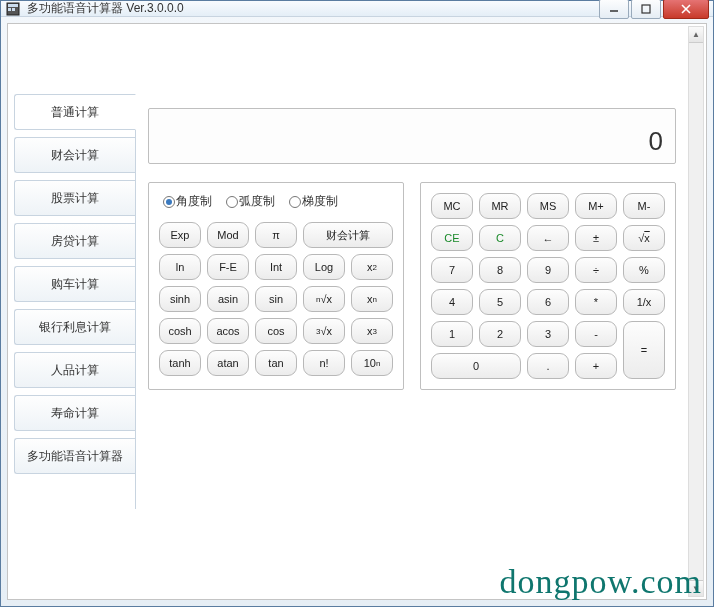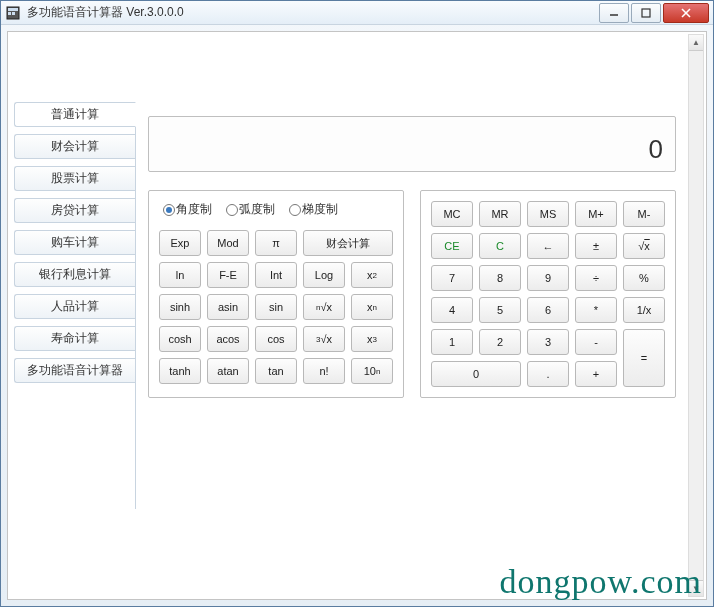--- a/index.html
+++ b/index.html
@@ -1,34 +1,34 @@
 <!DOCTYPE html>
 <html><head>
 <meta charset="utf-8">
 <style>
   * { box-sizing: border-box; margin: 0; padding: 0; font-family: "Microsoft YaHei", "SimSun", Arial, sans-serif; }
   body { background: #e8e8e8; width: 714px; height: 607px; overflow: hidden; position: relative; }
   
   .window { width: 714px; height: 607px; background: linear-gradient(#f3f7fb, #e6eef5); border: 1px solid #5a7ca0; display: flex; flex-direction: column; }
   
-  .titlebar { height: 24px; background: linear-gradient(#f8fbfe, #e4eef7); display: flex; align-items: center; padding: 0 4px; border-bottom: 1px solid #c8d4e0; }
+  .titlebar { height: 16px; background: linear-gradient(#f8fbfe, #e4eef7); display: flex; align-items: center; padding: 0 4px; border-bottom: 1px solid #c8d4e0; }
   .titlebar-icon { width: 16px; height: 16px; margin-right: 6px; display:flex; align-items:center; justify-content:center; }
   .titlebar-title { font-size: 12px; color: #333; flex: 1; }
   .titlebar-btns { display: flex; gap: 0; }
   .tbtn { width: 30px; height: 20px; border: 1px solid #9ab; background: linear-gradient(#fcfdfe,#e5edf4); font-size: 11px; display:flex; align-items:center; justify-content:center; color:#444; border-radius:2px; margin-left:2px;}
   .tbtn.close { width: 46px; background: linear-gradient(#e57373,#c83a2a); color:#fff; border-color:#a02a1a;}
   
   .client { flex:1; padding: 6px; display:flex; overflow:hidden; }
   .inner-frame { flex:1; background:#fff; border:1px solid #c4c4c4; position:relative; display:flex; overflow:hidden;}
   .scrollbar { position:absolute; right:2px; top:2px; bottom:2px; width:16px; background:#f0f0f0; border:1px solid #ddd;}
   .scroll-arrow {height:16px; background:linear-gradient(#fafafa,#e5e5e5); border-bottom:1px solid #ccc; display:flex;align-items:center;justify-content:center;font-size:8px;color:#666;}
   .scroll-arrow.bot{border-bottom:none;border-top:1px solid #ccc;position:absolute;bottom:0;left:0;right:0;}
   
   .tabs-area { width:143px; padding-top:70px; padding-left:6px; }
-  .tab { height:25px; background:linear-gradient(#fefefe,#eef3f7); border:1px solid #c8d4e0; border-right:none; margin-bottom:7px; display:flex; align-items:center; justify-content:center; font-size:12px; color:#333; border-radius:3px 0 0 3px; cursor:pointer; padding:0 0; text-align:center; }
+  .tab { height:36px; background:linear-gradient(#fefefe,#eef3f7); border:1px solid #c8d4e0; border-right:none; margin-bottom:7px; display:flex; align-items:center; justify-content:center; font-size:12px; color:#333; border-radius:3px 0 0 3px; cursor:pointer; padding:0 0; text-align:center; }
   .tab.active { background:#fff; border-right:1px solid #fff; position:relative; z-index:2; margin-right:-1px;}
   
   .content-area { flex:1; background:#fff; border-left:1px solid #c8d4e0; margin-right:18px; padding:14px 12px; margin-top:70px; margin-bottom:90px;}
   
   .display { height:56px; border:1px solid #bfbfbf; border-radius:2px; background:#fdfdfd; display:flex; align-items:flex-end; justify-content:flex-end; padding:6px 12px; font-size:26px; color:#333; margin-bottom:18px;}
   
   .panels { display:flex; gap:16px; }
   .panel { border:1px solid #bfbfbf; padding:10px 10px; border-radius:2px; }
   .panel.sci { flex:0 0 auto; }
   .panel.num { flex:0 0 auto; }
@@ -38,21 +38,21 @@
   .radio-dot { width:12px; height:12px; border:1px solid #777; border-radius:50%; display:inline-flex; align-items:center; justify-content:center; background:#fff;}
   .radio-dot.on::after{content:"";width:6px;height:6px;background:#3b7abf;border-radius:50%;}
   
   .btn-grid { display:grid; gap:6px; }
   .sci-grid { grid-template-columns: repeat(5, 42px); grid-auto-rows:26px; }
   .sci-grid .wide { grid-column: span 2; }
   .num-grid { grid-template-columns: repeat(5, 42px); grid-auto-rows:26px; }
   .num-grid .wide2 { grid-column: span 2; }
   .num-grid .tall2 { grid-row: span 2; }
   
-  .btn { border:1px solid #b8b8b8; background:linear-gradient(#fdfdfd,#ececec); border-radius:3px; font-size:11px; color:#222; display:flex; align-items:center; justify-content:center; cursor:pointer; user-select:none; padding:0 2px;}
+  .btn { border:1px solid #b8b8b8; background:linear-gradient(#fdfdfd,#ececec); border-radius:9px; font-size:11px; color:#222; display:flex; align-items:center; justify-content:center; cursor:pointer; user-select:none; padding:0 2px;}
   .btn.green{color:#1a8a2a;}
   
   sup{font-size:8px;}
   
   .watermark {position:absolute; right:12px; bottom:6px; font-family:"Times New Roman",serif; font-size:34px; color:#0f766e; letter-spacing:1px; pointer-events:none;}
 </style>
 </head>
 <body>
 
 <div class="window">

